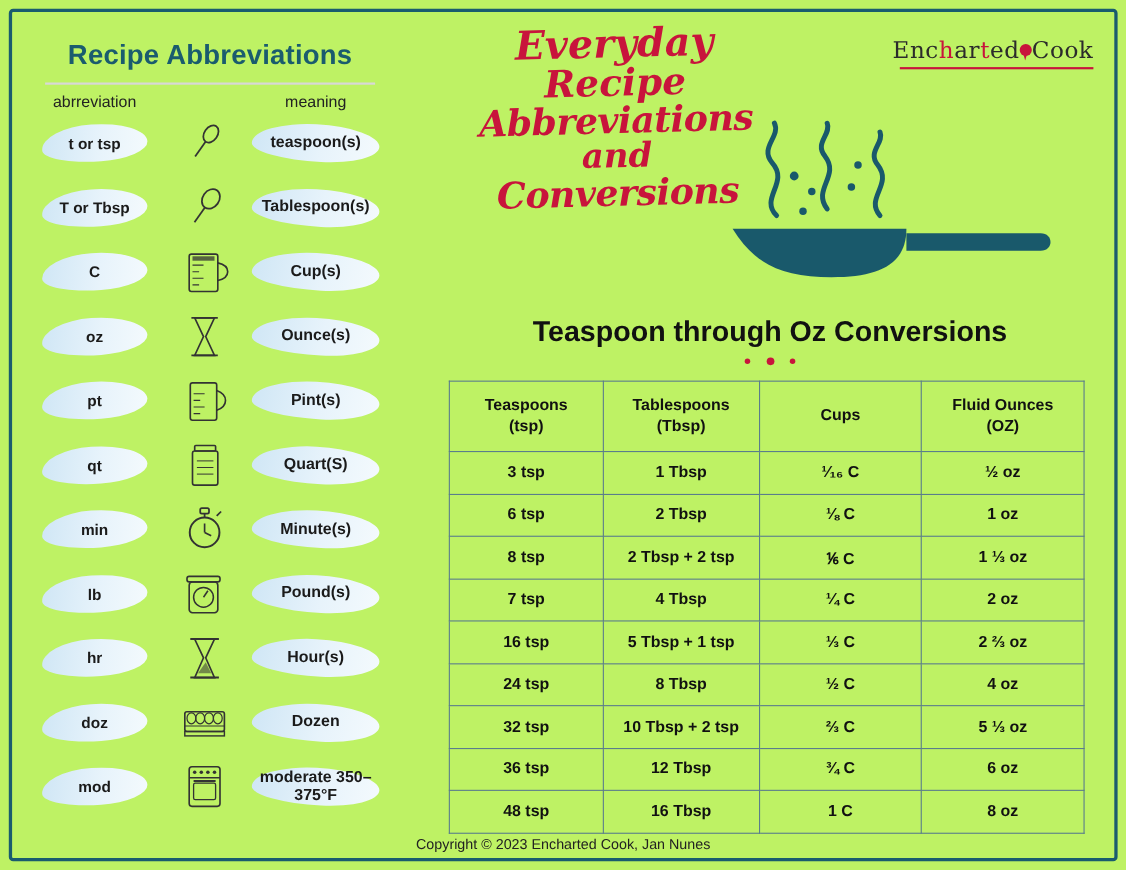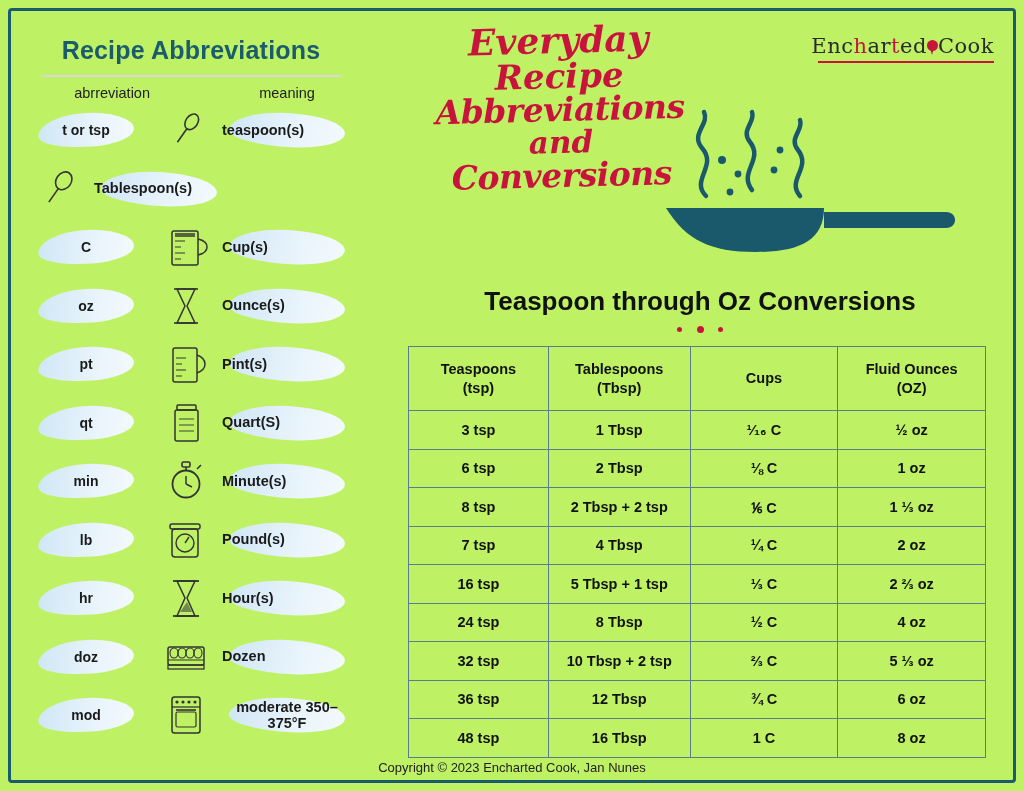--- a/index.html
+++ b/index.html
@@ -43,21 +43,21 @@
     height: 2px;
     background: #d8d8d8;
     margin: 10px auto 0 auto;
   }
   .col-heads {
     display: flex;
     margin-top: 8px;
     font-size: 14.5px;
     color: #222;
   }
-  .col-heads .h1 { width: 128px; text-align: right; }
+  .col-heads .h1 { width: 128px; text-align: center; }
   .col-heads .h2 { width: 72px; }
   .col-heads .h3 { width: 130px; text-align: center; }
 
   .abbr-row {
     display: flex;
     align-items: center;
     height: 58.5px;
   }
   .abbr-cell {
     width: 128px;
@@ -87,21 +87,21 @@
   .icon-cell {
     width: 72px;
     display: flex;
     align-items: center;
     justify-content: center;
   }
   .mean-cell {
     width: 130px;
     display: flex;
     align-items: center;
-    justify-content: flex-start;
+    justify-content: center;
     position: relative;
   }
   .mean-text {
     position: relative;
     z-index: 2;
     font-size: 14.5px;
     font-weight: bold;
     color: #1a1a1a;
     text-align: center;
     line-height: 1.15;
@@ -275,20 +275,24 @@
             </g>
           </svg>
       </div>
       <div class="mean-cell">
         <span class="mean-blob"></span>
         <span class="mean-text">teaspoon(s)</span>
       </div>
     </div>
 
     <div class="abbr-row">
+      <div class="abbr-cell">
+        <span class="blob"></span>
+        <span class="abbr-pill">T or Tbsp</span>
+      </div>
       <div class="icon-cell">
         <svg width="52" height="40" viewBox="0 0 52 40">
             <g transform="rotate(35 26 20)">
               <ellipse cx="26" cy="10" rx="7.5" ry="9.5" fill="none" stroke="#333" stroke-width="1.6"></ellipse>
               <path d="M26 19.5 L26 36" stroke="#333" stroke-width="1.6" fill="none"></path>
             </g>
           </svg>
       </div>
       <div class="mean-cell">
         <span class="mean-blob"></span>

